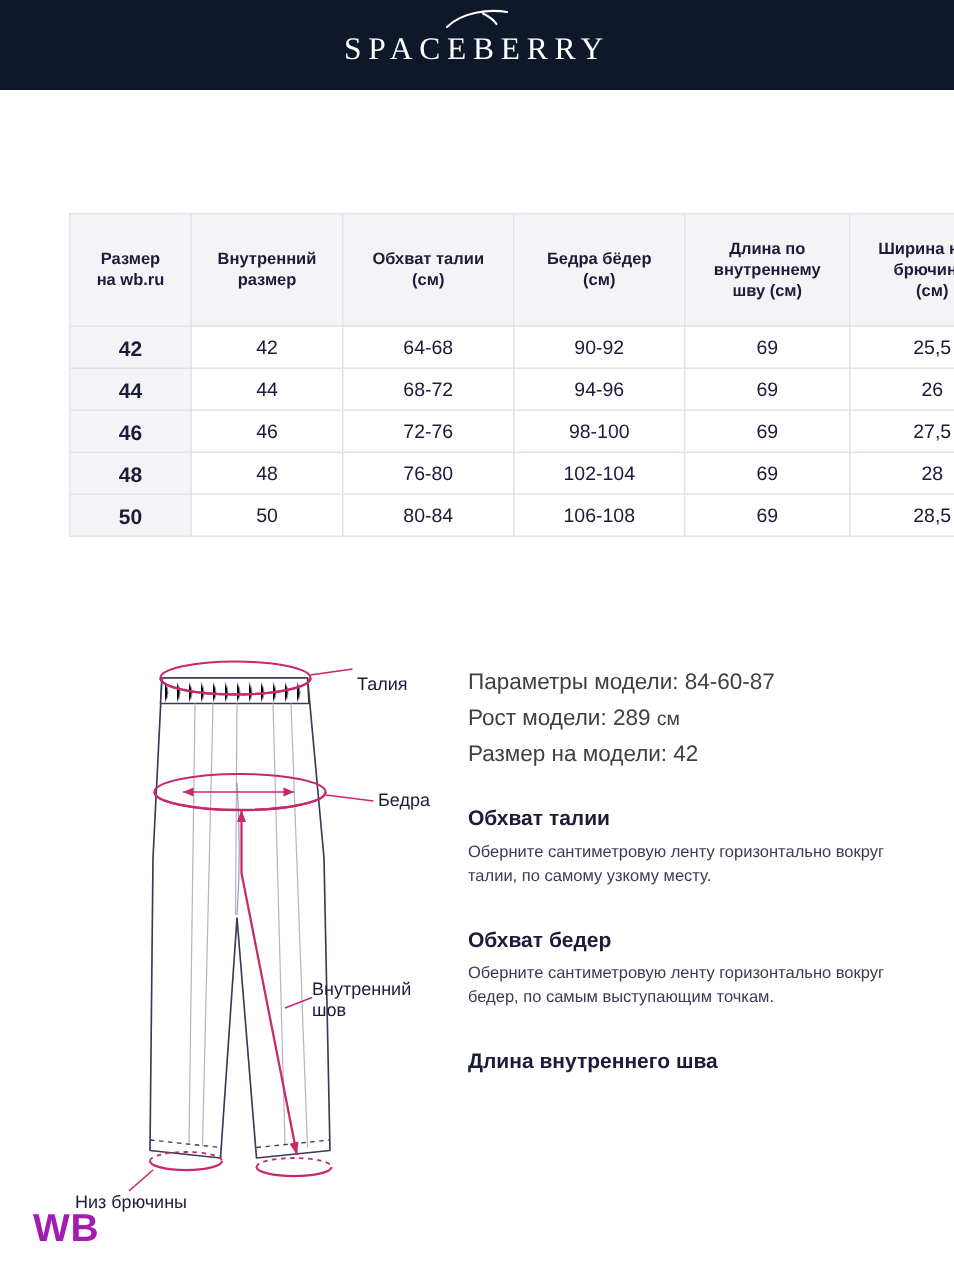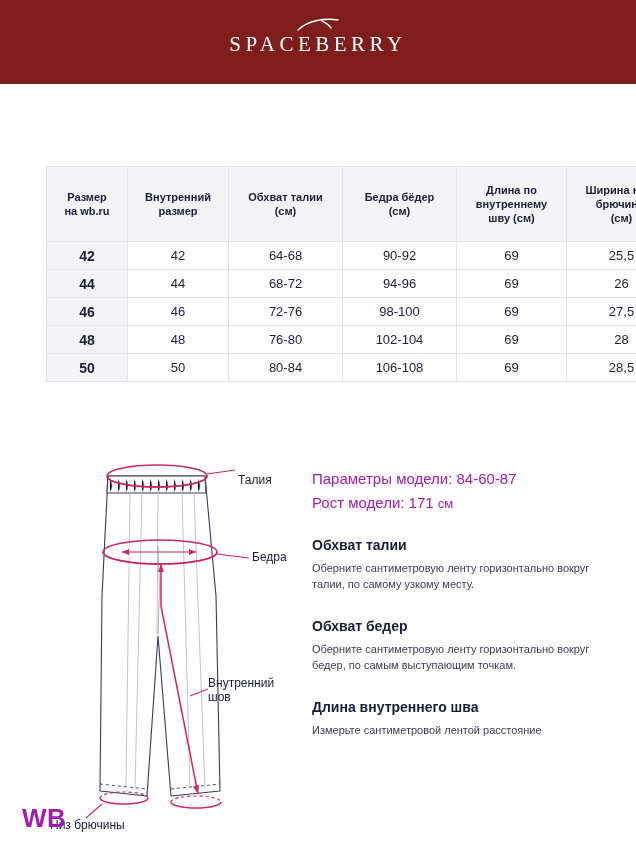--- a/index.html
+++ b/index.html
@@ -11,22 +11,22 @@
     height: 848px;
     background: #ffffff;
     font-family: "Liberation Sans", sans-serif;
     color: #1b1b3a;
     position: relative;
     overflow: hidden;
   }
 
   
   .header {
-    height: 84px;
-    background: #7f1d1d;
+    height: 60px;
+    background: #0f172a;
     display: flex;
     align-items: center;
     justify-content: center;
   }
   .brand {
     position: relative;
     color: #ffffff;
     font-size: 21px;
     letter-spacing: 4.5px;
     font-weight: 400;
@@ -89,21 +89,21 @@
     position: relative;
     flex: none;
   }
   .text-col {
     flex: 1;
     padding-left: 10px;
     padding-top: 24px;
   }
   .model-line {
     font-size: 15px;
-    color: #a21caf;
+    color: #404040;
     margin-bottom: 7px;
     font-weight: normal;
   }
   .model-line .small {
     font-size: 13px;
     margin-top: 24px;
   }
   .section-head {
     font-size: 14px;
     font-weight: bold;
@@ -307,36 +307,36 @@
     <div class="fig-label" id="lbl-inseam">
       <div>Внутренний</div>
       <div>шов</div>
     </div>
     <div class="fig-label" id="lbl-bottom">Низ брючины</div>
   </div>
 
   <div class="text-col">
     <div class="model-line">Параметры модели: 84-60-87</div>
     <div class="model-line">
-      <span>Рост модели: 171</span>
+      <span>Рост модели: 289</span>
       <span class="small">см</span>
     </div>
+    <div class="model-line">Размер на модели: 42</div>
 
     <div class="section-head">Обхват талии</div>
     <div class="section-body">
       <div>Оберните сантиметровую ленту горизонтально вокруг</div>
       <div>талии, по самому узкому месту.</div>
     </div>
 
     <div class="section-head">Обхват бедер</div>
     <div class="section-body">
       <div>Оберните сантиметровую ленту горизонтально вокруг</div>
       <div>бедер, по самым выступающим точкам.</div>
     </div>
 
     <div class="section-head">Длина внутреннего шва</div>
     <div class="section-body">
-      <div>Измерьте сантиметровой лентой расстояние</div>
     </div>
   </div>
 </div>
 
 <div class="wb">WB</div>
 
 </body></html>

